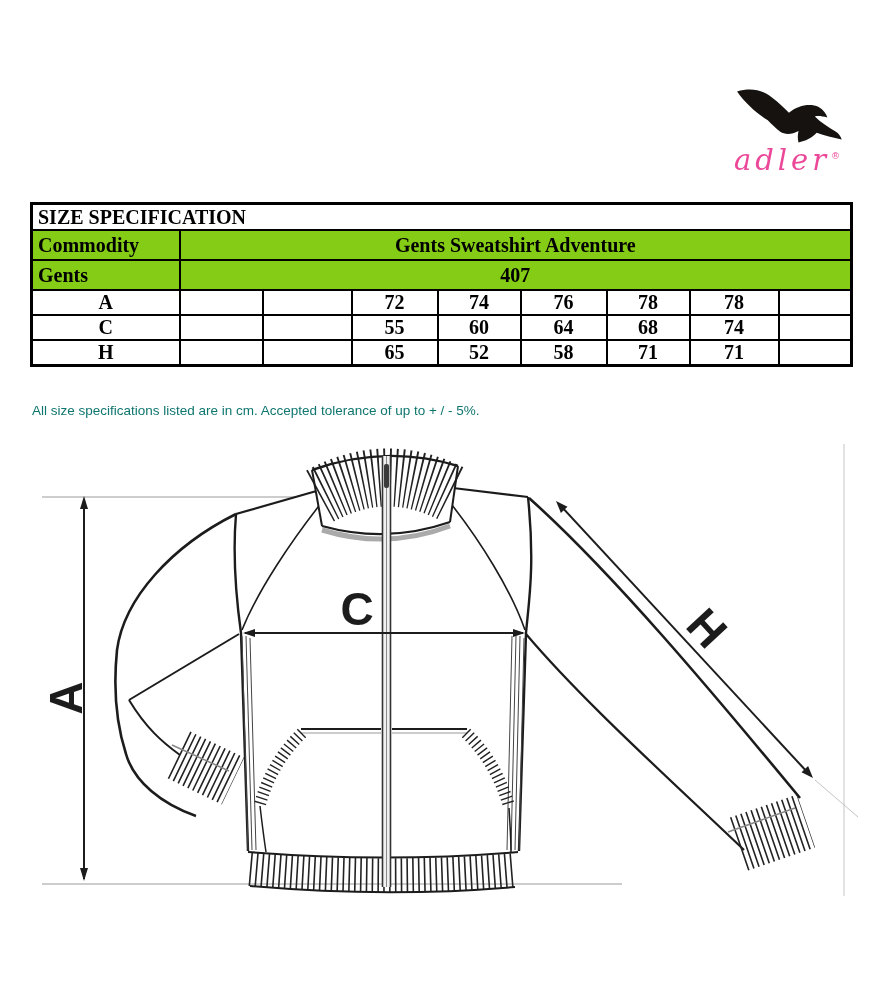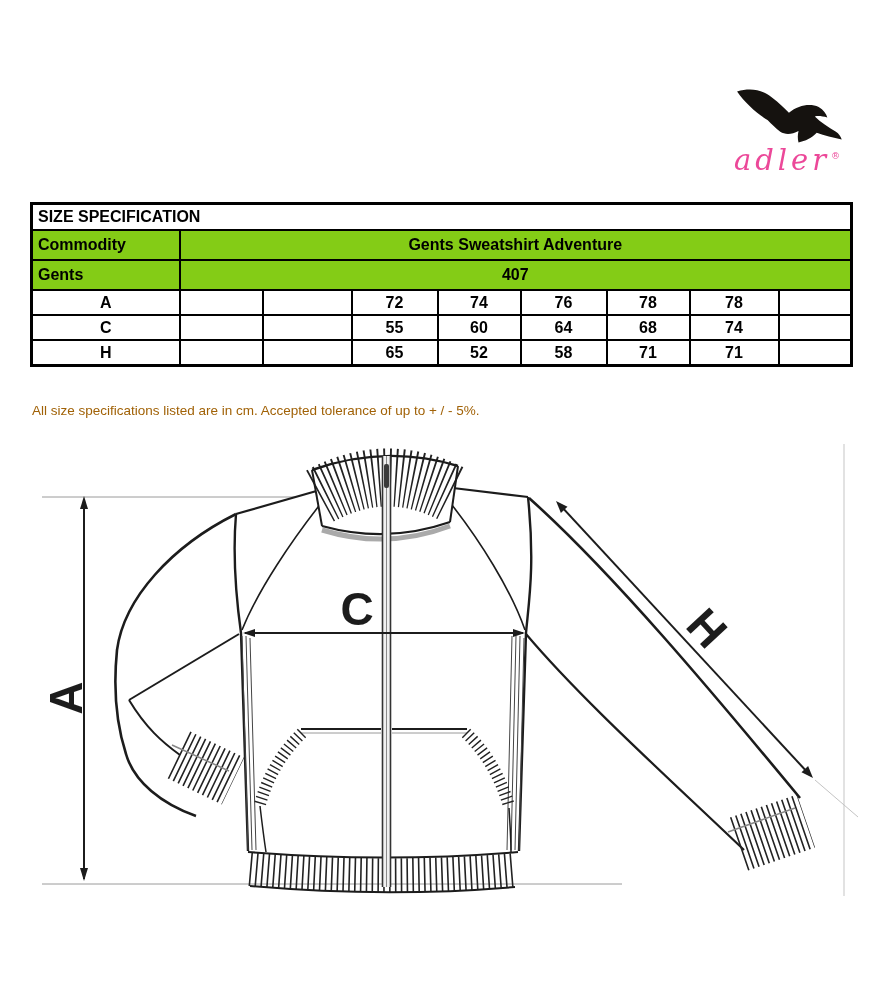--- a/index.html
+++ b/index.html
@@ -14,30 +14,30 @@
     font-family:"DejaVu Serif",serif;font-style:italic;
     color:#ec4899;font-size:29px;letter-spacing:4px;line-height:1;margin-top:-6px;
   }
   .brand .reg{font-size:9px;vertical-align:super;letter-spacing:0;margin-left:1px;}
   
   table.spec{
     position:absolute;left:30px;top:202px;width:820px;
     border-collapse:collapse;table-layout:fixed;border:3px solid #000;
   }
   table.spec td{
-    border:2px solid #000;padding:0 5px;font-weight:bold;font-size:16px;
-    overflow:hidden;white-space:nowrap;
+    border:2px solid #000;padding:0 5px;font-weight:bold;font-size:20px;
+    overflow:hidden;white-space:nowrap;font-family:Liberation Serif, serif;
   }
   .row-title td{height:24px;font-size:17px;}
   .row-green td{height:28px;background:#84cc16;border-top-width:3px;border-bottom-width:3px;}
   .row-head td{height:24px;}
   .row-size td{height:23px;font-size:15px;}
   .c{text-align:center;}
   
-  .note{position:absolute;left:32px;top:403px;font-size:13.5px;color:#a16207;}
+  .note{position:absolute;left:32px;top:403px;font-size:13.5px;color:#0f766e;}
   
   .drawing{position:absolute;left:0;top:440px;}
   .dimtext{font-family:"Liberation Sans",sans-serif;font-size:46px;font-weight:600;fill:#1c1c1c;}
 </style>
 </head>
 <body>
 
 <div class="sheet">
 
   <div class="logo">

